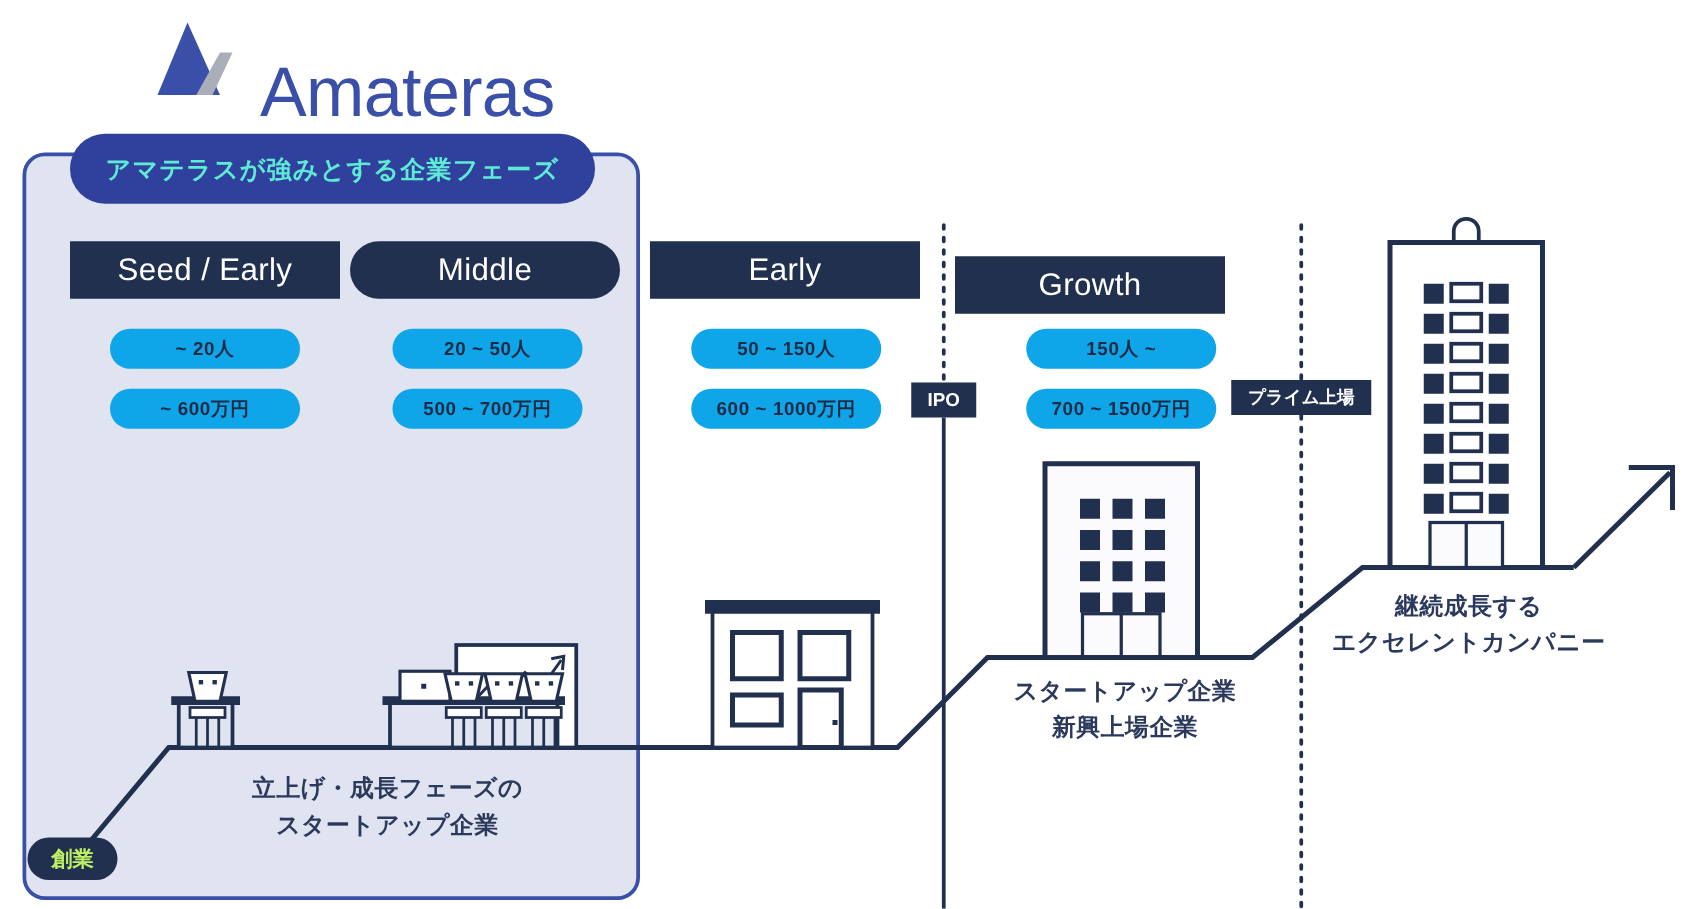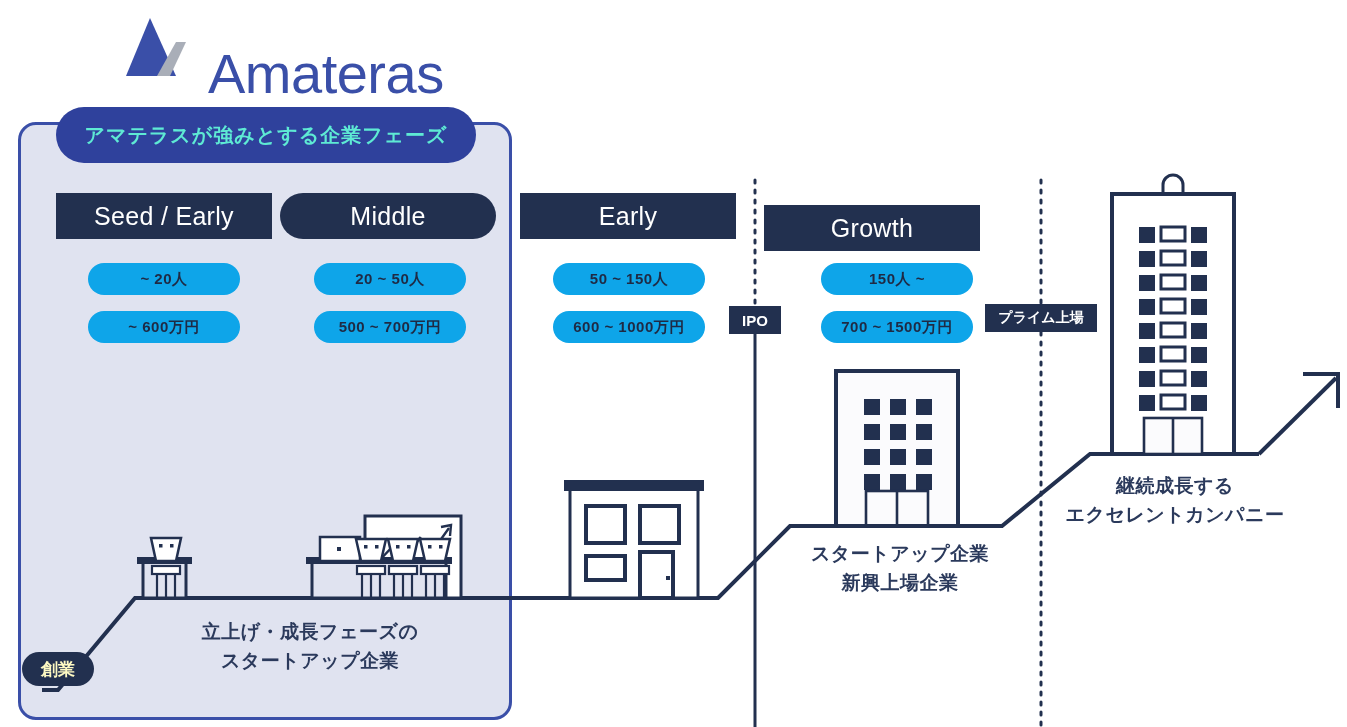--- a/index.html
+++ b/index.html
@@ -69,22 +69,22 @@
   .marker{
     position:absolute;height:28px;background:#22304F;color:#ffffff;
     display:flex;align-items:center;justify-content:center;
     font-size:15px;font-weight:bold;z-index:6;
   }
   #marker-ipo  {left:729px;top:306px;width:52px;}
   #marker-prime{left:985px;top:304px;width:112px;font-size:14px;}
 
   
   #pill-founding{
-    position:absolute;left:22px;top:652px;width:72px;height:34px;
-    background:#22304F;color:#fef9c3;border-radius:17px;
+    position:absolute;left:22px;top:670px;width:72px;height:34px;
+    background:#22304F;color:#bef264;border-radius:17px;
     display:flex;align-items:center;justify-content:center;
     font-size:17px;font-weight:bold;z-index:7;
   }
 
   
   .caption{
     position:absolute;color:#2B3A5C;font-size:19px;font-weight:bold;
     text-align:center;line-height:1.5;letter-spacing:0.5px;z-index:4;
   }
   #cap-startup{left:150px;top:618px;width:320px;}

